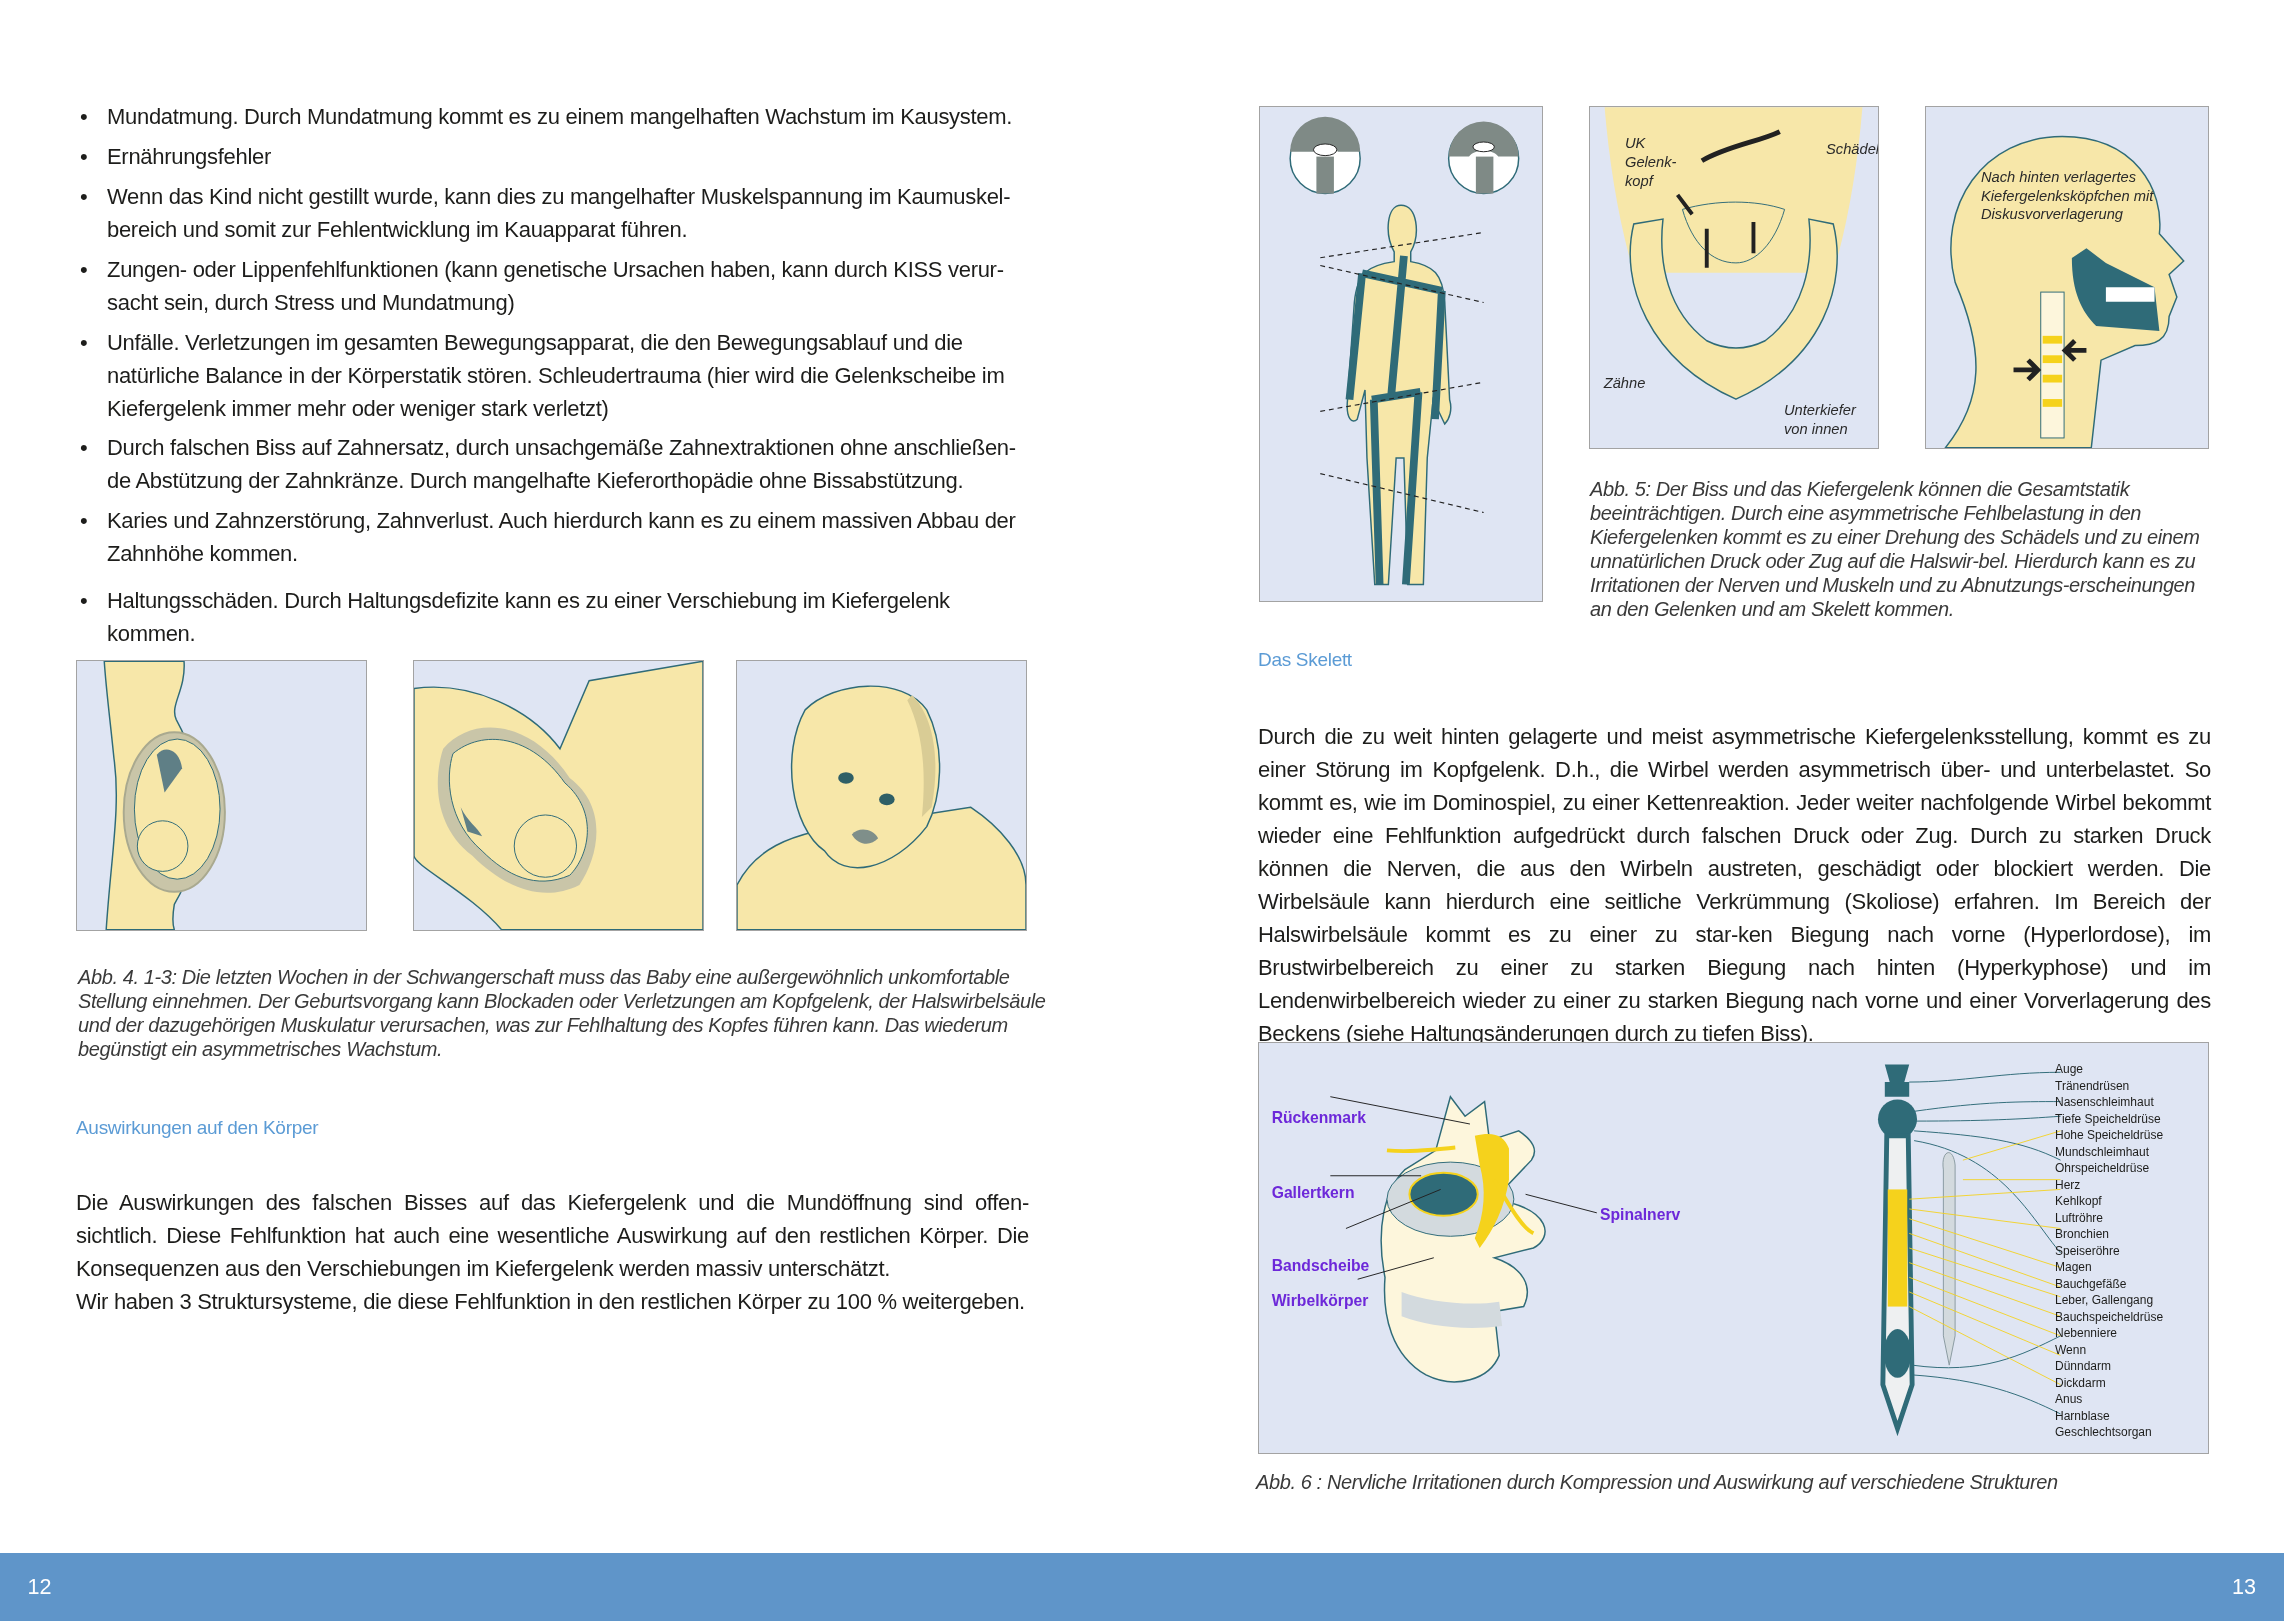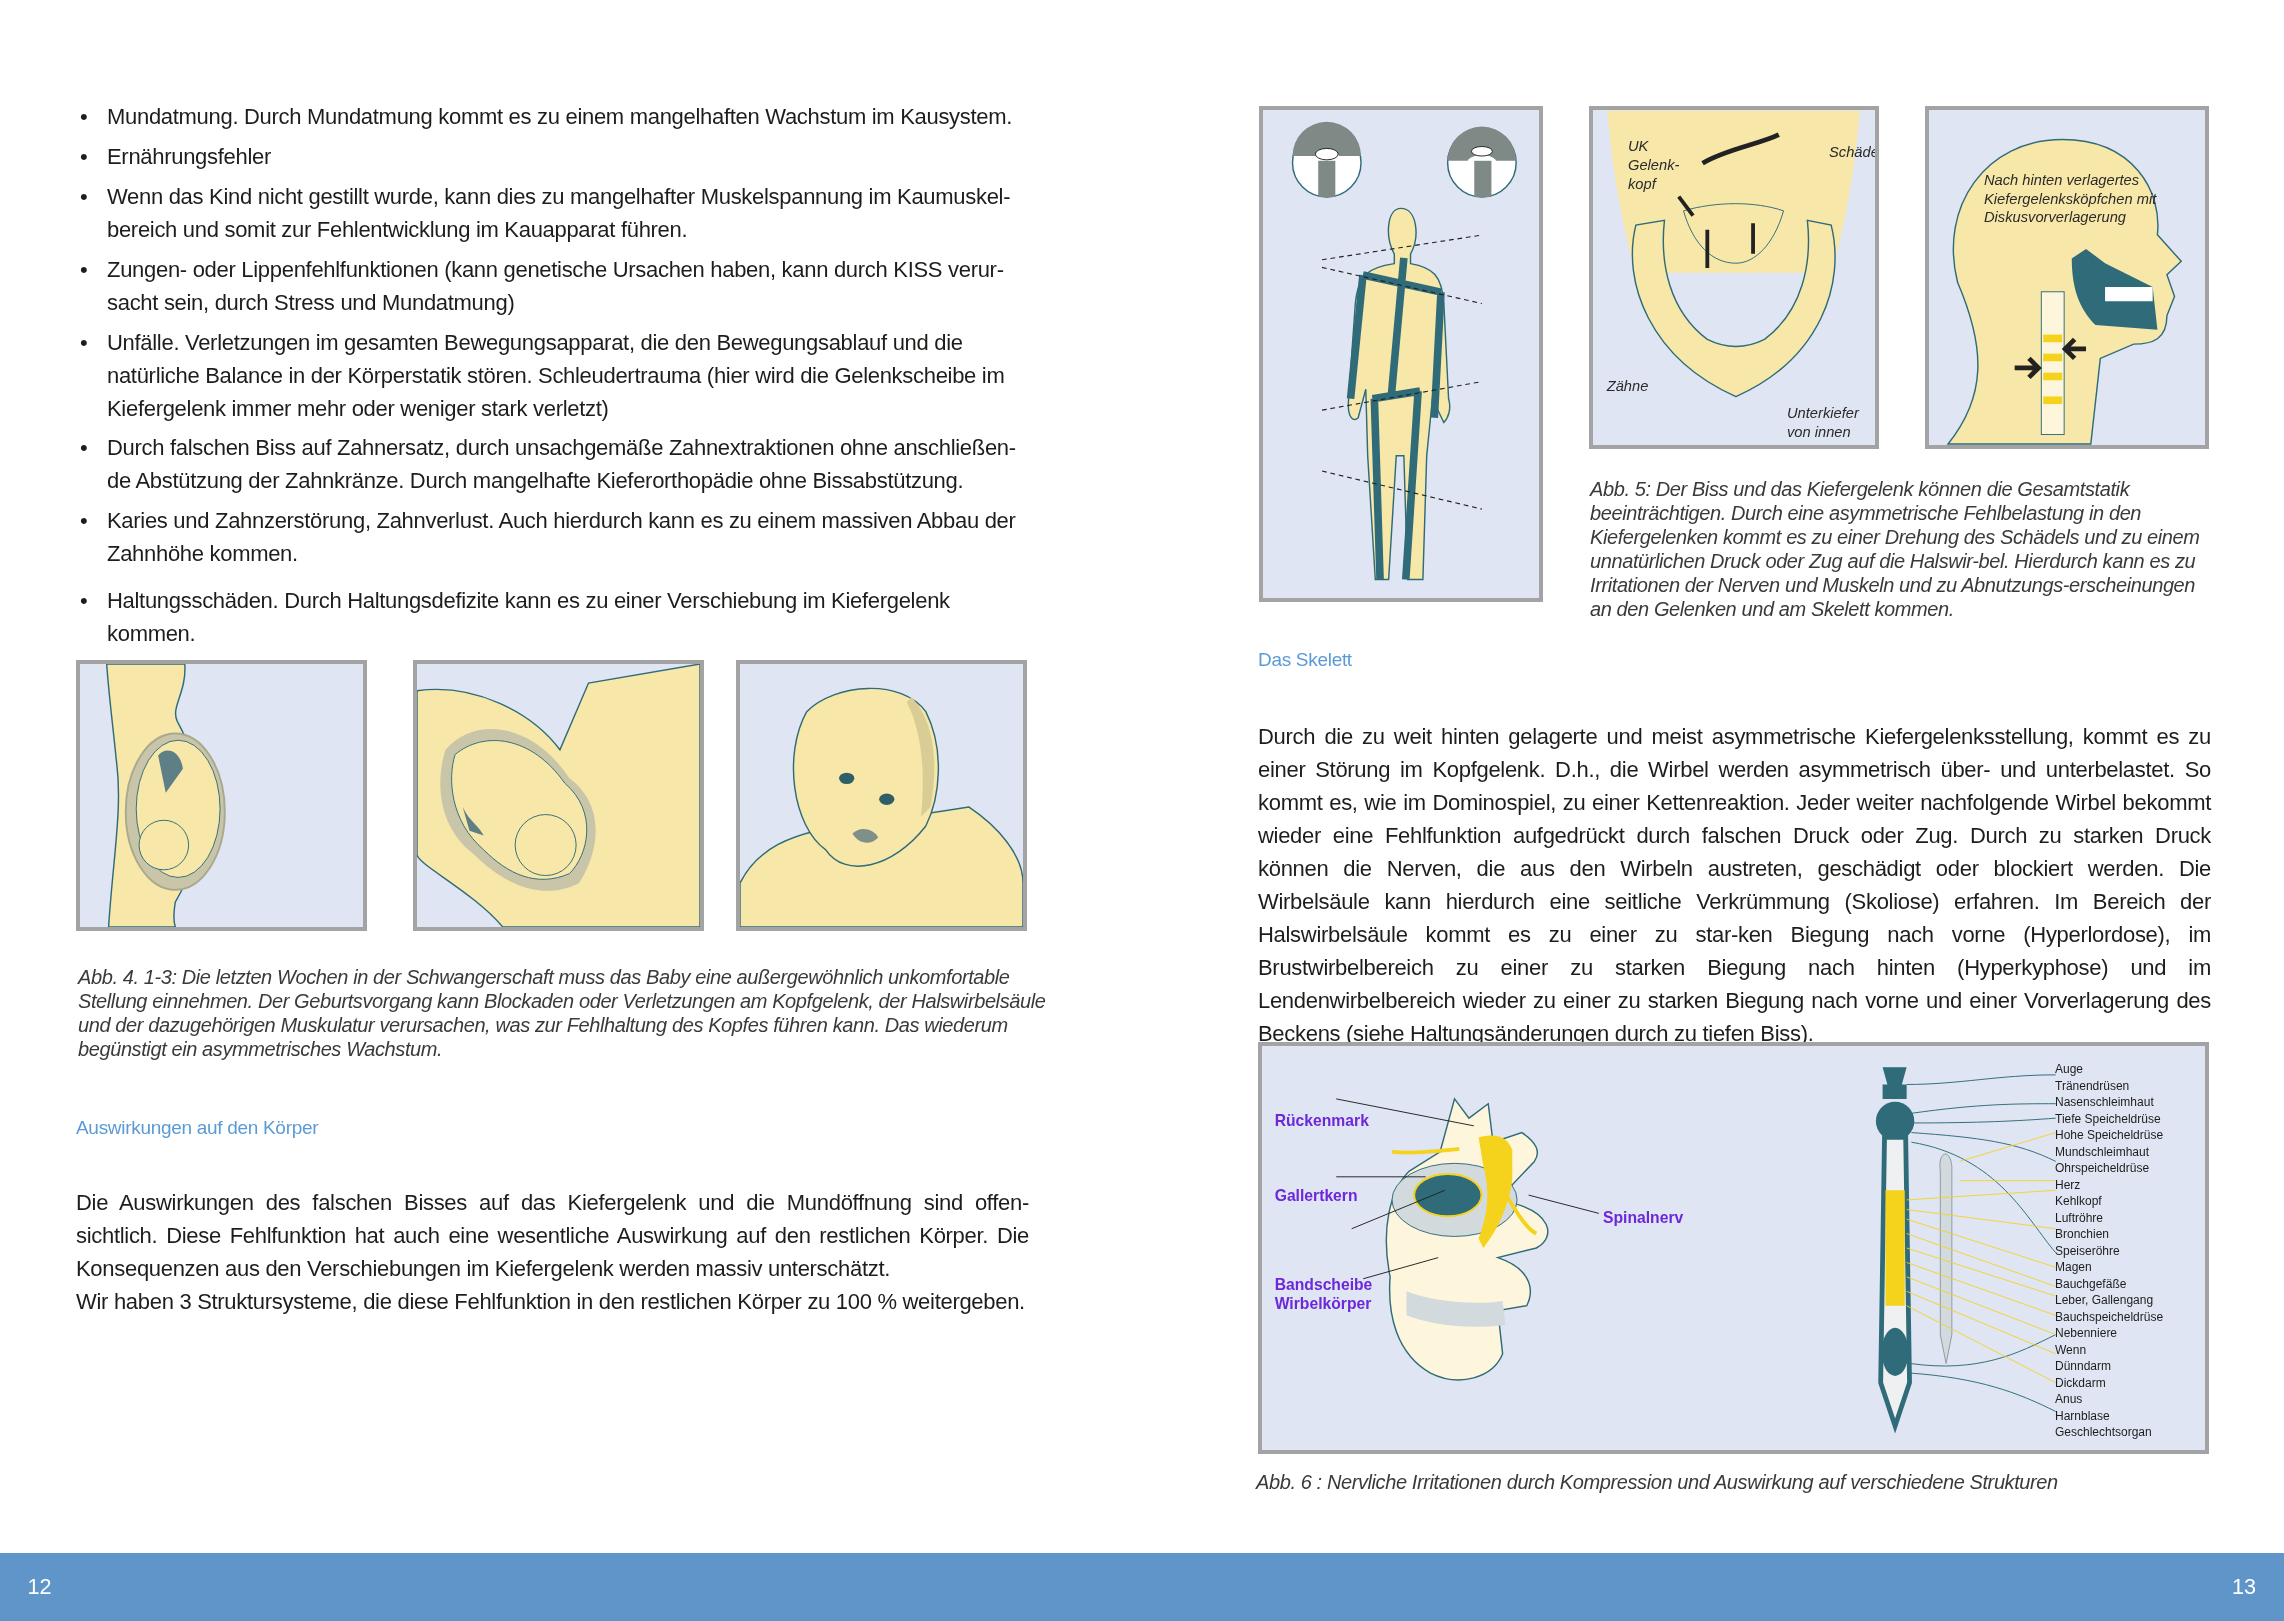--- a/index.html
+++ b/index.html
@@ -7,21 +7,21 @@
     width:2285px; height:1621px; position:relative; overflow:hidden;
     background:#ffffff;
     font-family:"Liberation Sans", sans-serif;
     color:#1d1d1b;
   }
   .abs { position:absolute; }
   .bullets { left:76px; top:100px; width:961px; margin:0; padding:0; list-style:none; }
   .bullets li { position:relative; padding-left:31px; font-size:22px; line-height:33px; margin-bottom:6.9px; letter-spacing:-0.3px; }
   .bullets li .dot { position:absolute; left:3.9px; top:0; }
   .bullets li.gap { margin-top:13.7px; }
-  .fig { position:absolute; background:#dfe5f3; border:4px solid #a3a3a3; box-sizing:border-box; overflow:hidden; }
+  .fig { position:absolute; background:#dfe5f3; border:1px solid #a3a3a3; box-sizing:border-box; overflow:hidden; }
   .fig svg { position:absolute; left:0; top:0; width:100%; height:100%; }
   .caption { font-family:"Liberation Sans", sans-serif; font-style:italic; font-size:20px; line-height:24px; color:#3a3a3a; letter-spacing:-0.4px; }
   .heading { font-size:19px; font-weight:normal; color:#5b9bd5; letter-spacing:-0.3px; }
   .body-text { font-size:22px; line-height:33px; text-align:justify; letter-spacing:-0.3px; }
   .body-text p { margin:0; }
   .footer { left:0; top:1553px; width:2285px; height:69px; background:#5f95c9; }
   .pageno { color:#ffffff; font-size:21.6px; top:20.6px; }
   .lbl { position:absolute; font-size:15.7px; font-weight:bold; color:#6d28d9; font-family:"Liberation Sans", sans-serif; }
   .ilbl { position:absolute; font-style:italic; font-size:14.7px; color:#2a2a2a; line-height:18.6px; font-family:"Liberation Sans", sans-serif; }
   .organs { position:absolute; left:2055px; top:1061px; font-size:12px; line-height:16.5px; color:#1d1d1b; font-family:"Liberation Sans", sans-serif; }
@@ -162,21 +162,21 @@
         <path d="M665 225 L820 280"></path>
       <path d="M665 240 L820 300"></path>
         <path d="M665 255 L820 320"></path>
         <path d="M665 270 L820 350"></path>
       <path d="M720 120 L820 90"></path>
         <path d="M720 140 L820 140"></path>
     </g>
   </svg>
   <div class="lbl" style="left:12.7px;top:66px;">Rückenmark</div>
   <div class="lbl" style="left:12.7px;top:141px;">Gallertkern</div>
-  <div class="lbl" style="left:12.7px;top:214px;margin-top:16px;">Bandscheibe</div>
+  <div class="lbl" style="left:12.7px;top:214px;">Bandscheibe</div>
   <div class="lbl" style="left:12.7px;top:249px;">Wirbelkörper</div>
   <div class="lbl" style="left:341px;top:163px;">Spinalnerv</div>
 </div>
 
 <div class="organs" id="organ-list">
     <div>Auge</div>
     <div>Tränendrüsen</div>
     <div>Nasenschleimhaut</div>
     <div>Tiefe Speicheldrüse</div>
     <div>Hohe Speicheldrüse</div>

